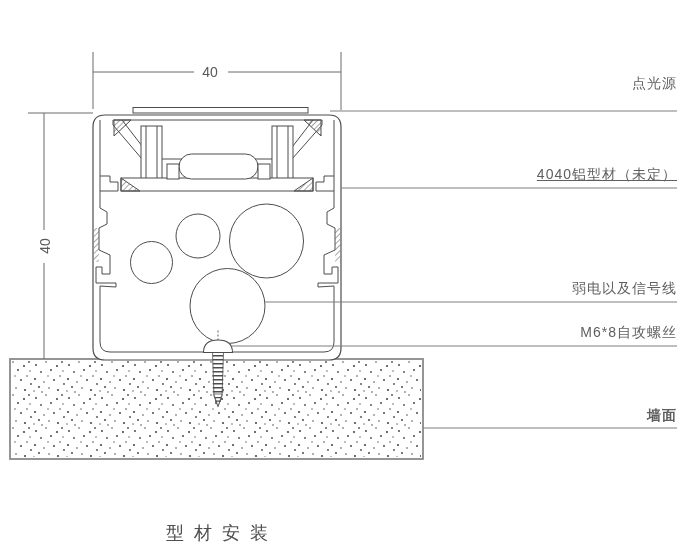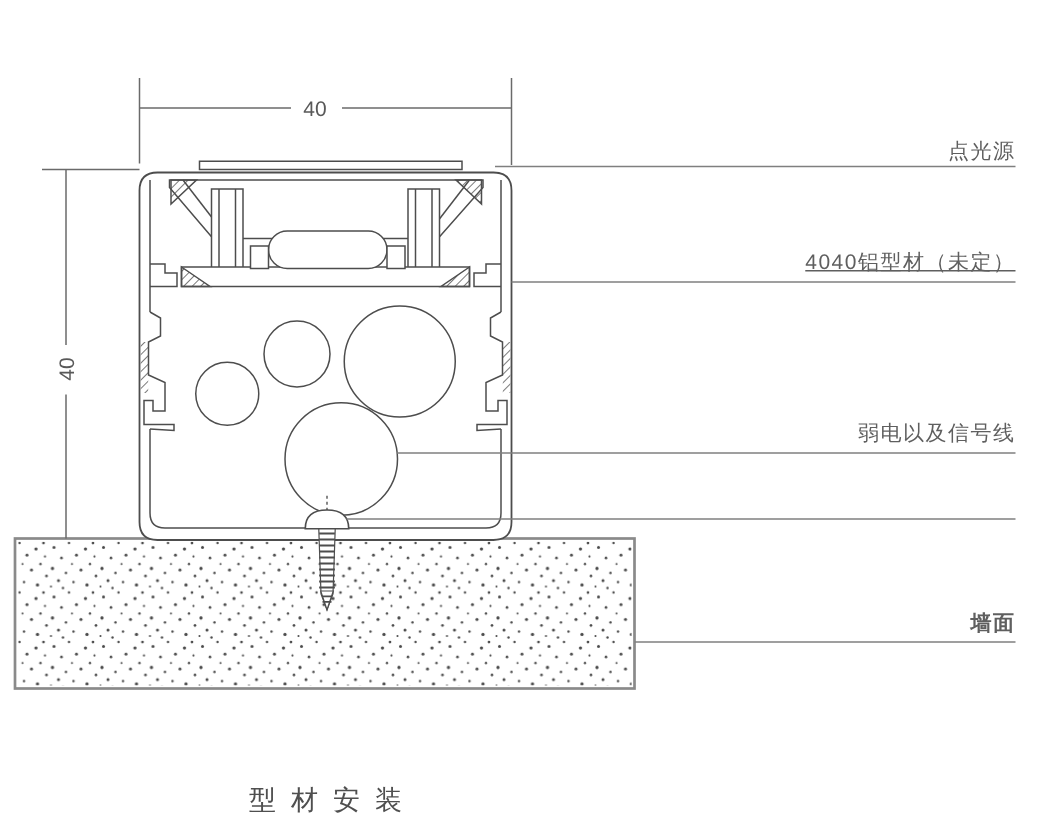--- a/index.html
+++ b/index.html
@@ -123,19 +123,20 @@
       <line x1="341" y1="158" x2="677" y2="158"></line>
       <line x1="264.5" y1="272" x2="677" y2="272"></line>
       <line x1="231" y1="316" x2="677" y2="316"></line>
       <line x1="423" y1="398" x2="677" y2="398"></line>
     </g>
   </svg>
 
   <div class="dim-label" id="dim-top-label" style="left:186px;top:34px;width:48px;">40</div>
   <div class="dim-label" id="dim-left-label" style="left:22px;top:208px;width:45px;">40</div>
 
-  <div class="callout-label" style="top:62px;">点光源</div>
+  <div class="callout-label" style="top:45px;">点光源</div>
   <div class="callout-label" style="top:136px;text-decoration:underline;">4040铝型材（未定）</div>
   <div class="callout-label" style="top:250px;">弱电以及信号线</div>
+  <div class="callout-label" style="top:294px;">M6*8自攻螺丝</div>
   <div class="callout-label" style="top:377px;font-weight:bold;">墙面</div>
 
   <div id="sheet-title">型材安装</div>
 </div>
 
 </body></html>

